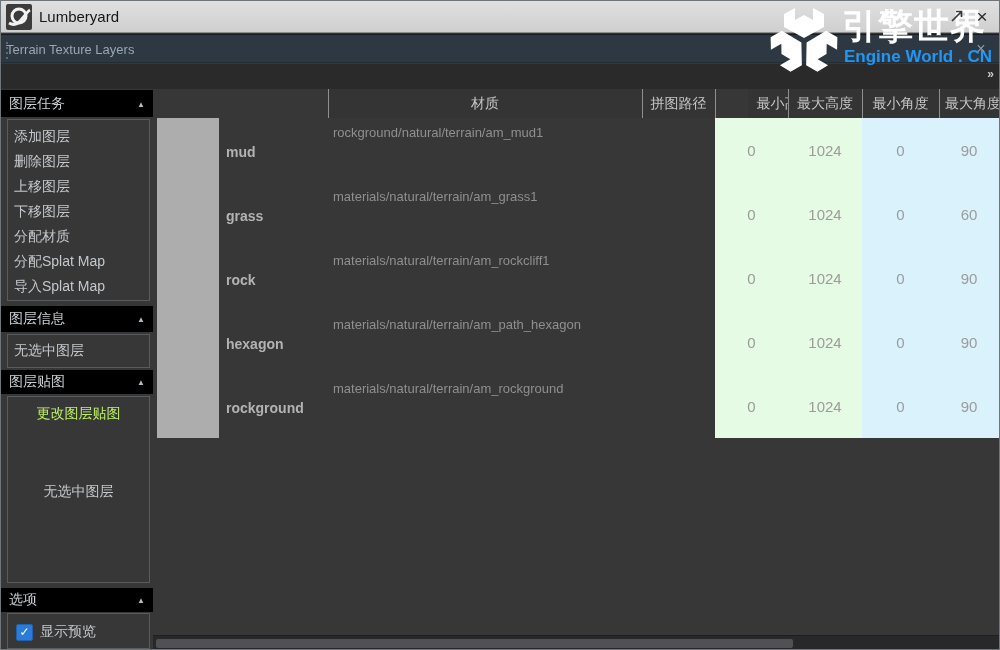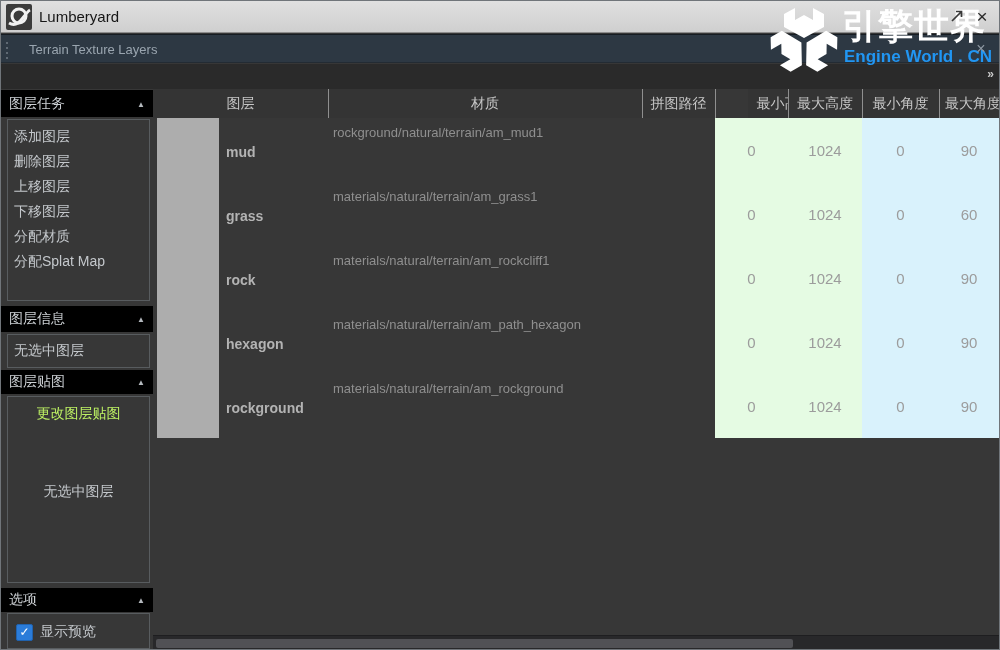--- a/index.html
+++ b/index.html
@@ -15,21 +15,21 @@
   .app-title{left:38px;top:0;height:32px;line-height:32px;font-size:15px;color:#161616;z-index:9;}
   .btn-popout{right:34px;top:7px;width:16px;height:16px;z-index:9;cursor:pointer;}
   .btn-close-title{right:8px;top:2px;width:18px;height:28px;line-height:28px;
     font-size:19px;color:#2a2a2a;text-align:center;z-index:9;cursor:pointer;}
 
   
   .panel-bar{left:0;top:33px;width:998px;height:29px;background:#2d3843;
     border-top:1px solid #161c22;border-bottom:1px solid #232b33;}
   .grip-dots{left:5px;top:7px;width:2px;height:2px;background:#5f6973;
     box-shadow:0 5px 0 #5f6973,0 10px 0 #5f6973,0 15px 0 #5f6973;}
-  .panel-title{left:28px;top:0;height:29px;line-height:29px;font-size:13px;color:#9aa5af;}
+  .panel-title{left:5px;top:0;height:29px;line-height:29px;font-size:13px;color:#9aa5af;}
   .panel-close{right:9px;top:1px;width:18px;height:26px;line-height:26px;
     font-size:16px;color:#8d97a1;text-align:center;z-index:9;cursor:pointer;}
 
   
   .strip{left:0;top:63px;width:998px;height:25px;background:#2a2a2a;}
   .chevron{right:5px;top:66px;font-size:12px;font-weight:bold;color:#c9c9c9;cursor:pointer;}
 
   
   .watermark{left:753px;top:0;width:245px;height:74px;z-index:6;pointer-events:none;}
   .wm-logo{position:absolute;left:10px;top:4px;}
@@ -123,20 +123,21 @@
     <span class="t">图层任务</span>
     <span class="sec-arrow">▲</span>
   </div>
   <div class="abs sbox" style="top:118px;height:182px;padding-top:4px;">
     <div class="task-item">添加图层</div>
     <div class="task-item">删除图层</div>
     <div class="task-item">上移图层</div>
     <div class="task-item">下移图层</div>
     <div class="task-item">分配材质</div>
     <div class="task-item">分配Splat Map</div>
+    <div class="task-item">导入Splat Map</div>
   </div>
 
   <div class="abs sec-h" style="top:305px;height:26px;">
     <span class="t">图层信息</span>
     <span class="sec-arrow">▲</span>
   </div>
   <div class="abs sbox" style="top:333px;height:34px;">
     <div class="info-empty">无选中图层</div>
   </div>
 
@@ -151,21 +152,20 @@
 
   <div class="abs sec-h" style="top:587px;height:24px;">
     <span class="t">选项</span>
     <span class="sec-arrow">▲</span>
   </div>
   <div class="abs sbox" style="top:612px;height:36px;">
     <div class="checkbox">✓</div>
     <div class="cb-label">显示预览</div>
   </div>
 
-  <div class="abs th-cell" style="left:152px;width:175px;">图层</div>
   <div class="abs th-cell" style="left:327px;width:314px;">材质</div>
   <div class="abs th-cell" style="left:641px;width:73px;">拼图路径</div>
   <div class="abs th-cell" style="left:714px;width:73px;margin-left:33px;">最小高度</div>
   <div class="abs th-cell" style="left:787px;width:74px;">最大高度</div>
   <div class="abs th-cell" style="left:861px;width:77px;">最小角度</div>
   <div class="abs th-cell" style="left:938px;width:60px;text-align:right;padding-left:6px;">最大角度</div>
   <div class="abs vsep" style="left:327px;"></div>
   <div class="abs vsep" style="left:641px;"></div>
   <div class="abs vsep" style="left:714px;"></div>
   <div class="abs vsep" style="left:787px;"></div>

